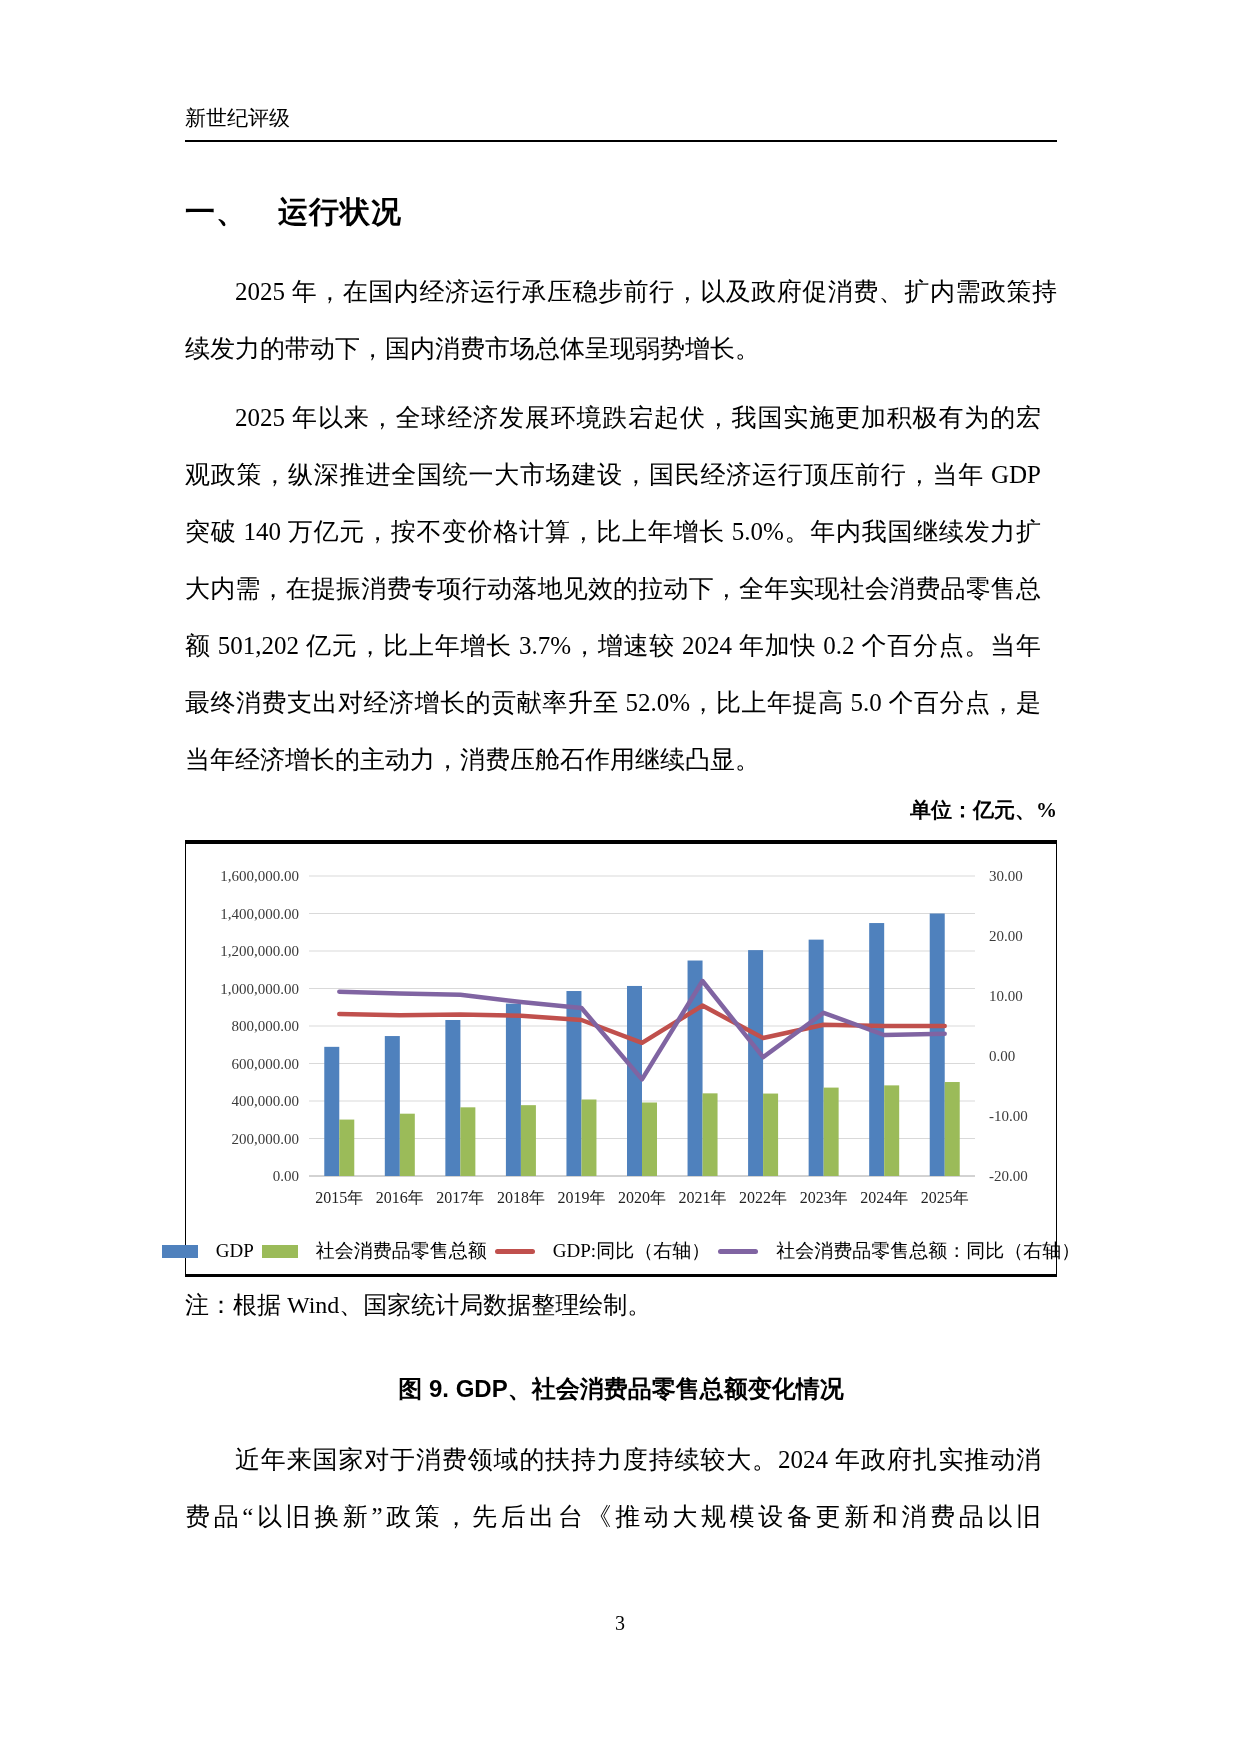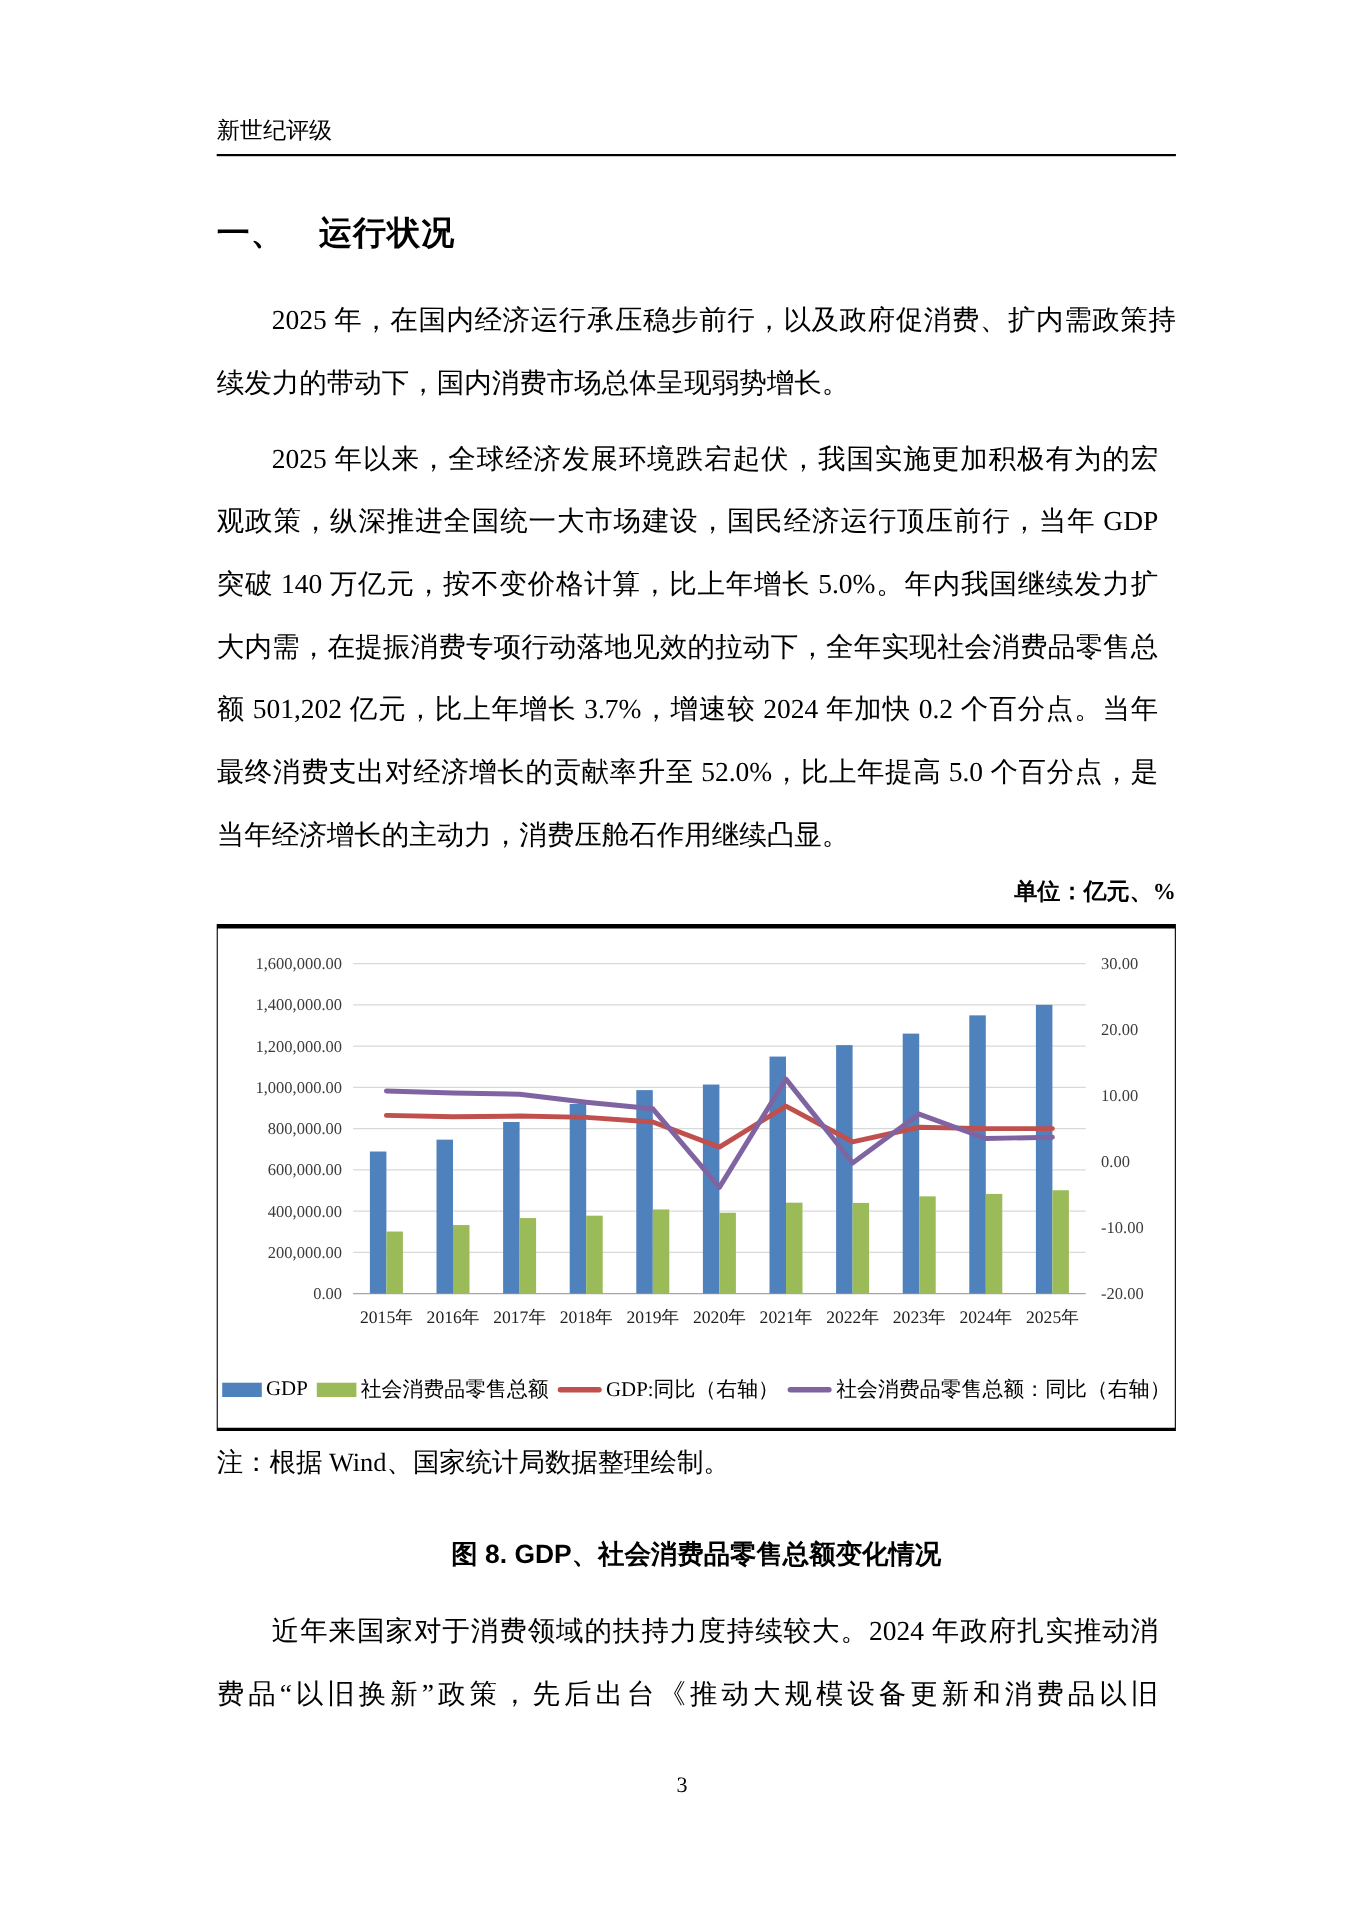--- a/index.html
+++ b/index.html
@@ -1,21 +1,21 @@
 <!DOCTYPE html>
 <html><head>
 <meta charset="utf-8">
 <style>
   html,body{margin:0;padding:0;}
   body{
     width:1240px;height:1753px;background:#ffffff;position:relative;
     font-family:"Liberation Serif","DejaVu Serif",serif;color:#000;
     overflow:hidden;
   }
-  .content{position:absolute;left:197px;top:0;width:872px;}
+  .content{position:absolute;left:185px;top:0;width:872px;}
   .doc-header{
     display:flex;justify-content:space-between;align-items:flex-end;
     padding-top:104px;padding-bottom:8px;border-bottom:2px solid #000;
     font-family:"Liberation Sans","DejaVu Sans",sans-serif;font-size:21px;font-weight:500;
   }
   .section-title{
     margin:50px 0 0 0;font-family:Liberation Mono, monospace;
     font-size:30px;font-weight:bold;letter-spacing:1px;
   }
   .lead-para{
@@ -32,21 +32,21 @@
     margin-top:16px;border:1px solid #000;border-top:4px solid #000;border-bottom:3px solid #000;
     padding:12px 0 6px 0;background:#fff;
   }
   .chart-svg{display:block;margin:0 auto;}
   .axis-label{font-family:"Liberation Serif","DejaVu Serif",serif;font-size:15px;fill:#3a3a3a;}
   .x-label{font-family:"Liberation Serif","DejaVu Serif",serif;font-size:16px;fill:#222;}
   .chart-legend{
     display:flex;justify-content:center;align-items:center;
     font-size:19px;margin-top:4px;white-space:nowrap;
   }
-  .legend-item{display:inline-flex;align-items:center;gap:4px;margin:16px 4px;}
+  .legend-item{display:inline-flex;align-items:center;gap:18px;margin:4px 4px;}
   .legend-rect{width:36px;height:13px;display:inline-block;}
   .legend-line{width:40px;height:5px;border-radius:3px;display:inline-block;}
   .figure-note{margin:12px 0 0 0;font-size:24px;}
   .figure-caption{
     margin:52px 0 0 0;text-align:center;font-size:24px;font-weight:bold;
     font-family:"Liberation Sans","DejaVu Sans",sans-serif;
   }
   .page-number{position:absolute;top:1612px;left:0;width:1240px;text-align:center;font-size:20px;}
 </style>
 </head>
@@ -143,19 +143,19 @@
         </span>
         <span class="legend-item">
           <span class="legend-swatch legend-line" style="background: rgb(128, 100, 162);"></span>
           <span>社会消费品零售总额：同比（右轴）</span>
         </span>
       </div>
   </div>
 
   <p class="figure-note">注：根据 Wind、国家统计局数据整理绘制。</p>
 
-  <p class="figure-caption">图 8. GDP、社会消费品零售总额变化情况</p>
+  <p class="figure-caption">图 9. GDP、社会消费品零售总额变化情况</p>
 
   <p class="body-para continued">近年来国家对于消费领域的扶持力度持续较大。2024 年政府扎实推动消费品“以旧换新”政策，先后出台《推动大规模设备更新和消费品以旧</p>
 
 </div>
 
 <div class="page-number">3</div>
 
 </body></html>

